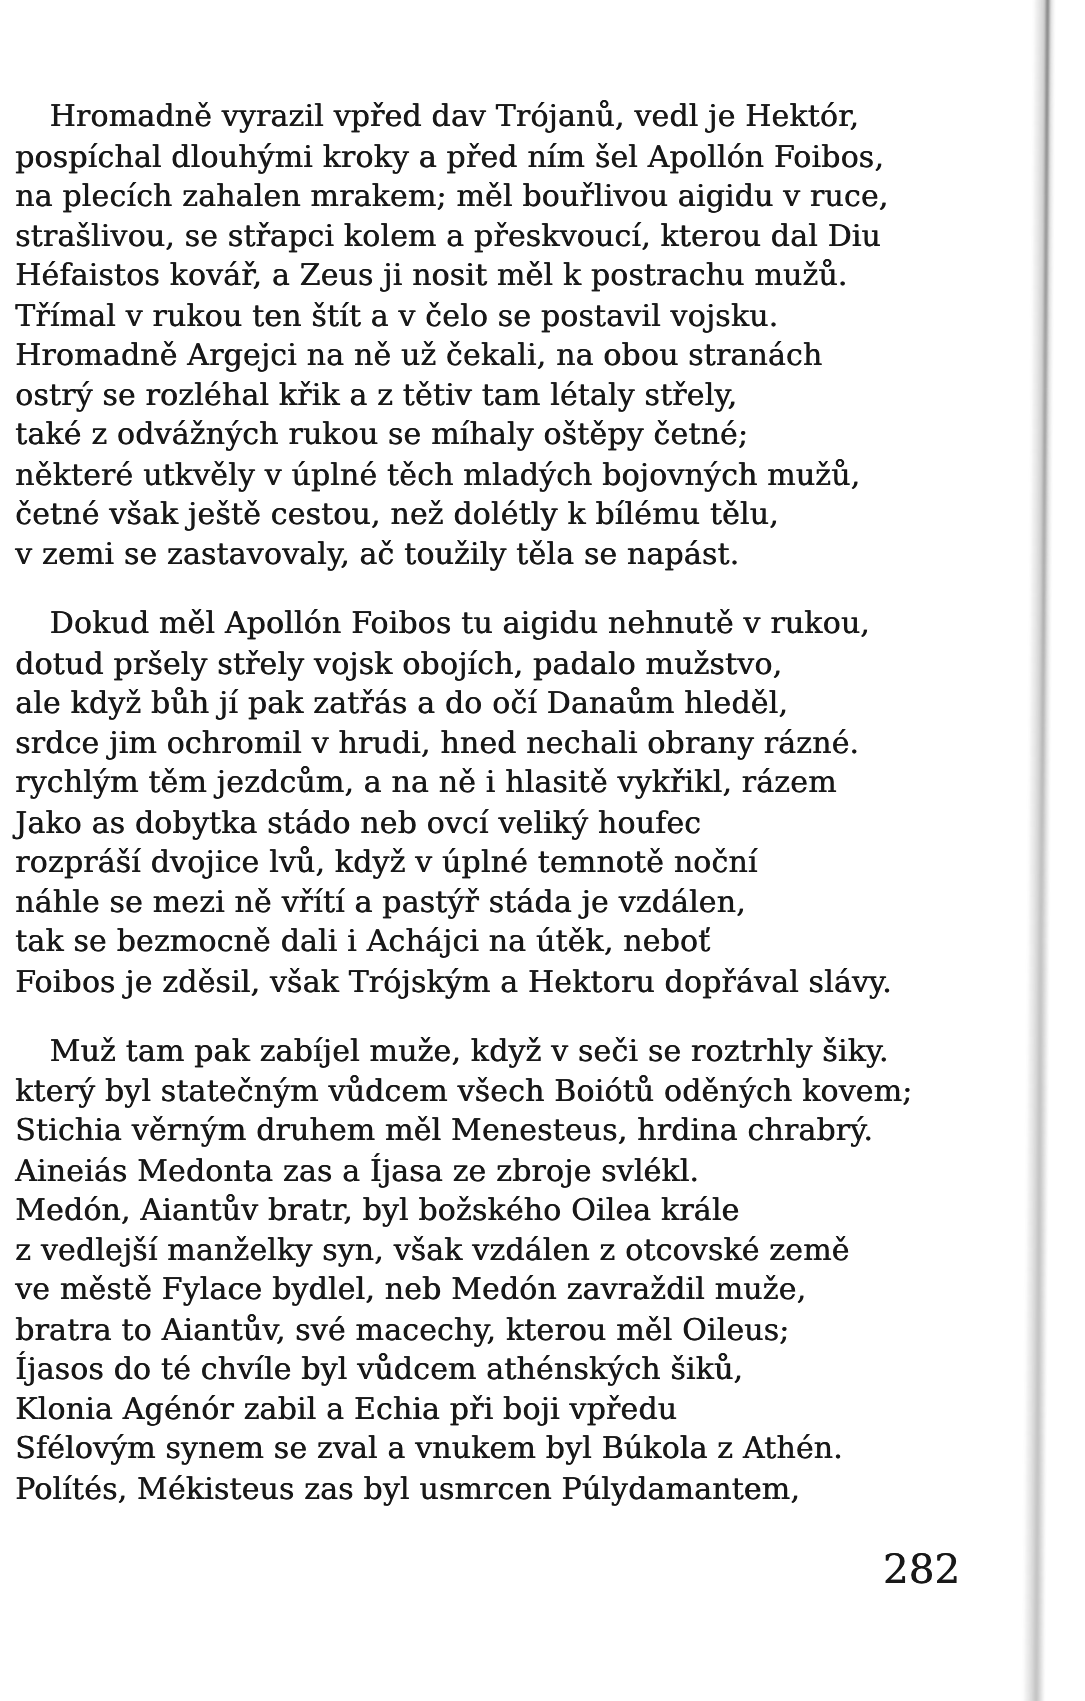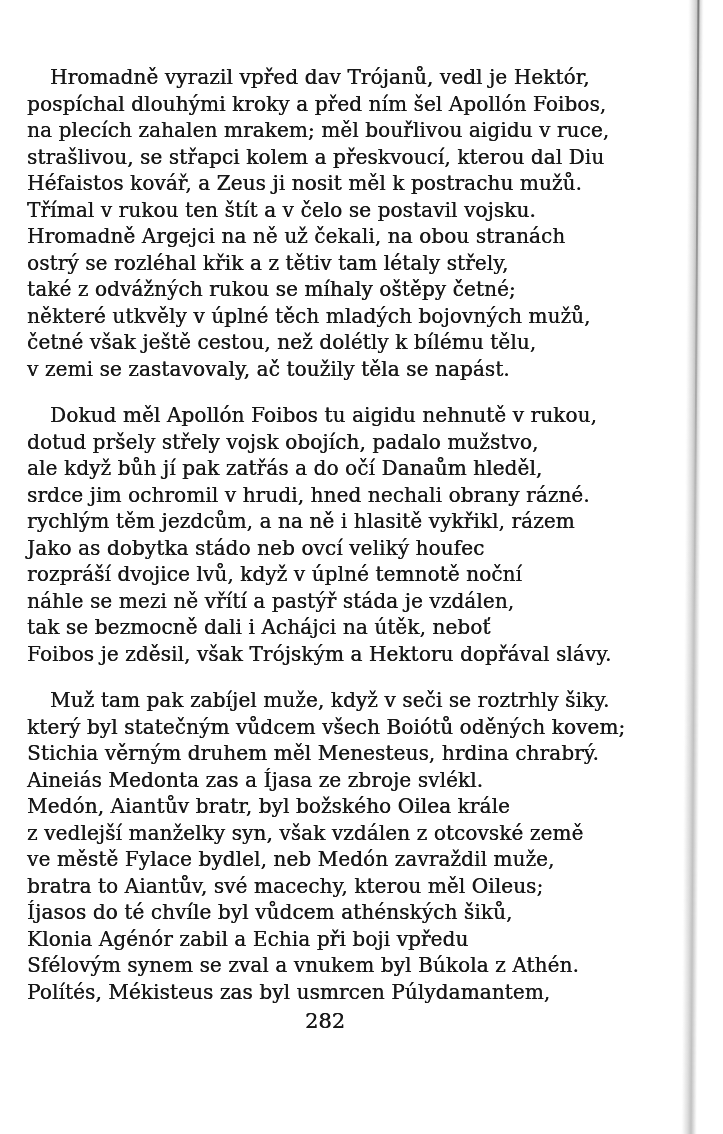--- a/index.html
+++ b/index.html
@@ -11,44 +11,44 @@
     position: relative;
     width: 723px;
     height: 1134px;
     background: var(--paper, #ffffff);
     overflow: hidden;
     font-family: "DejaVu Serif", serif;
     color: var(--ink, #181818);
   }
   .text-block {
     position: absolute;
-    left: 27px;
+    left: 10px;
     top: 64px;
     width: 648px;
     font-size: 20px;
     line-height: 26.5px;
     text-shadow: 0.35px 0 0 currentColor; 
     letter-spacing: 0.1px;
   }
   .paragraph {
     margin: 0 0 20px 0;
   }
   .paragraph .line {
     white-space: nowrap;
   }
   .paragraph .line:first-child {
     text-indent: 23px;
   }
   .page-number {
     position: absolute;
-    top: 1009px;
+    top: 1031px;
     left: 10px;
     width: 630px;
-    text-align: center;
-    font-size: 21px;
+    text-align: right;
+    font-size: 27px;
     text-shadow: 0.35px 0 0 currentColor;
   }
   
   .edge-shadow {
     position: absolute;
     top: -4px;
     bottom: -4px;
     right: 23px;
     width: 15px;
     background: linear-gradient(to right,

